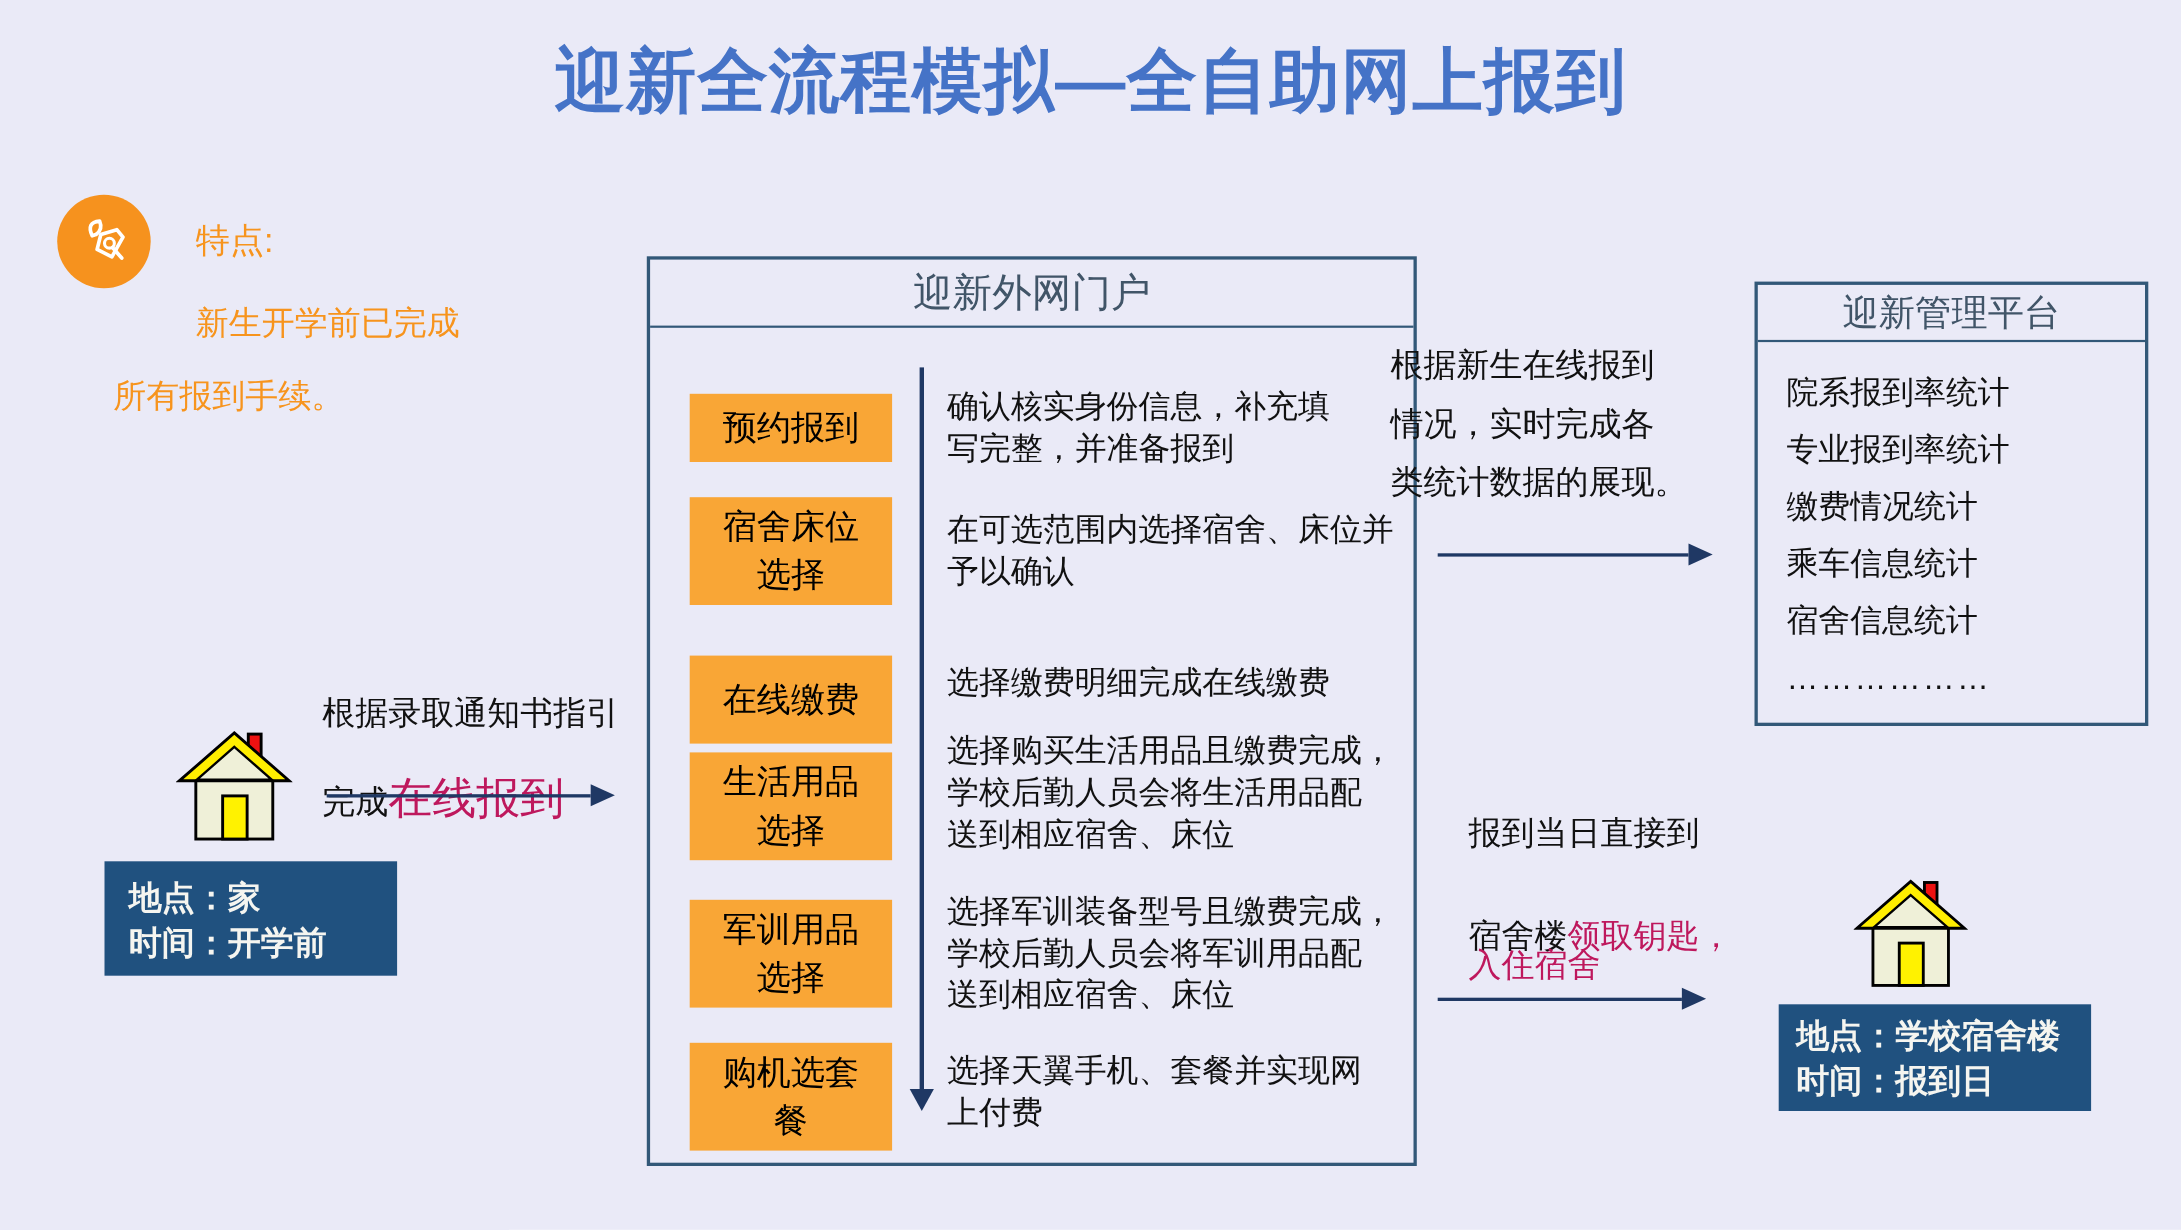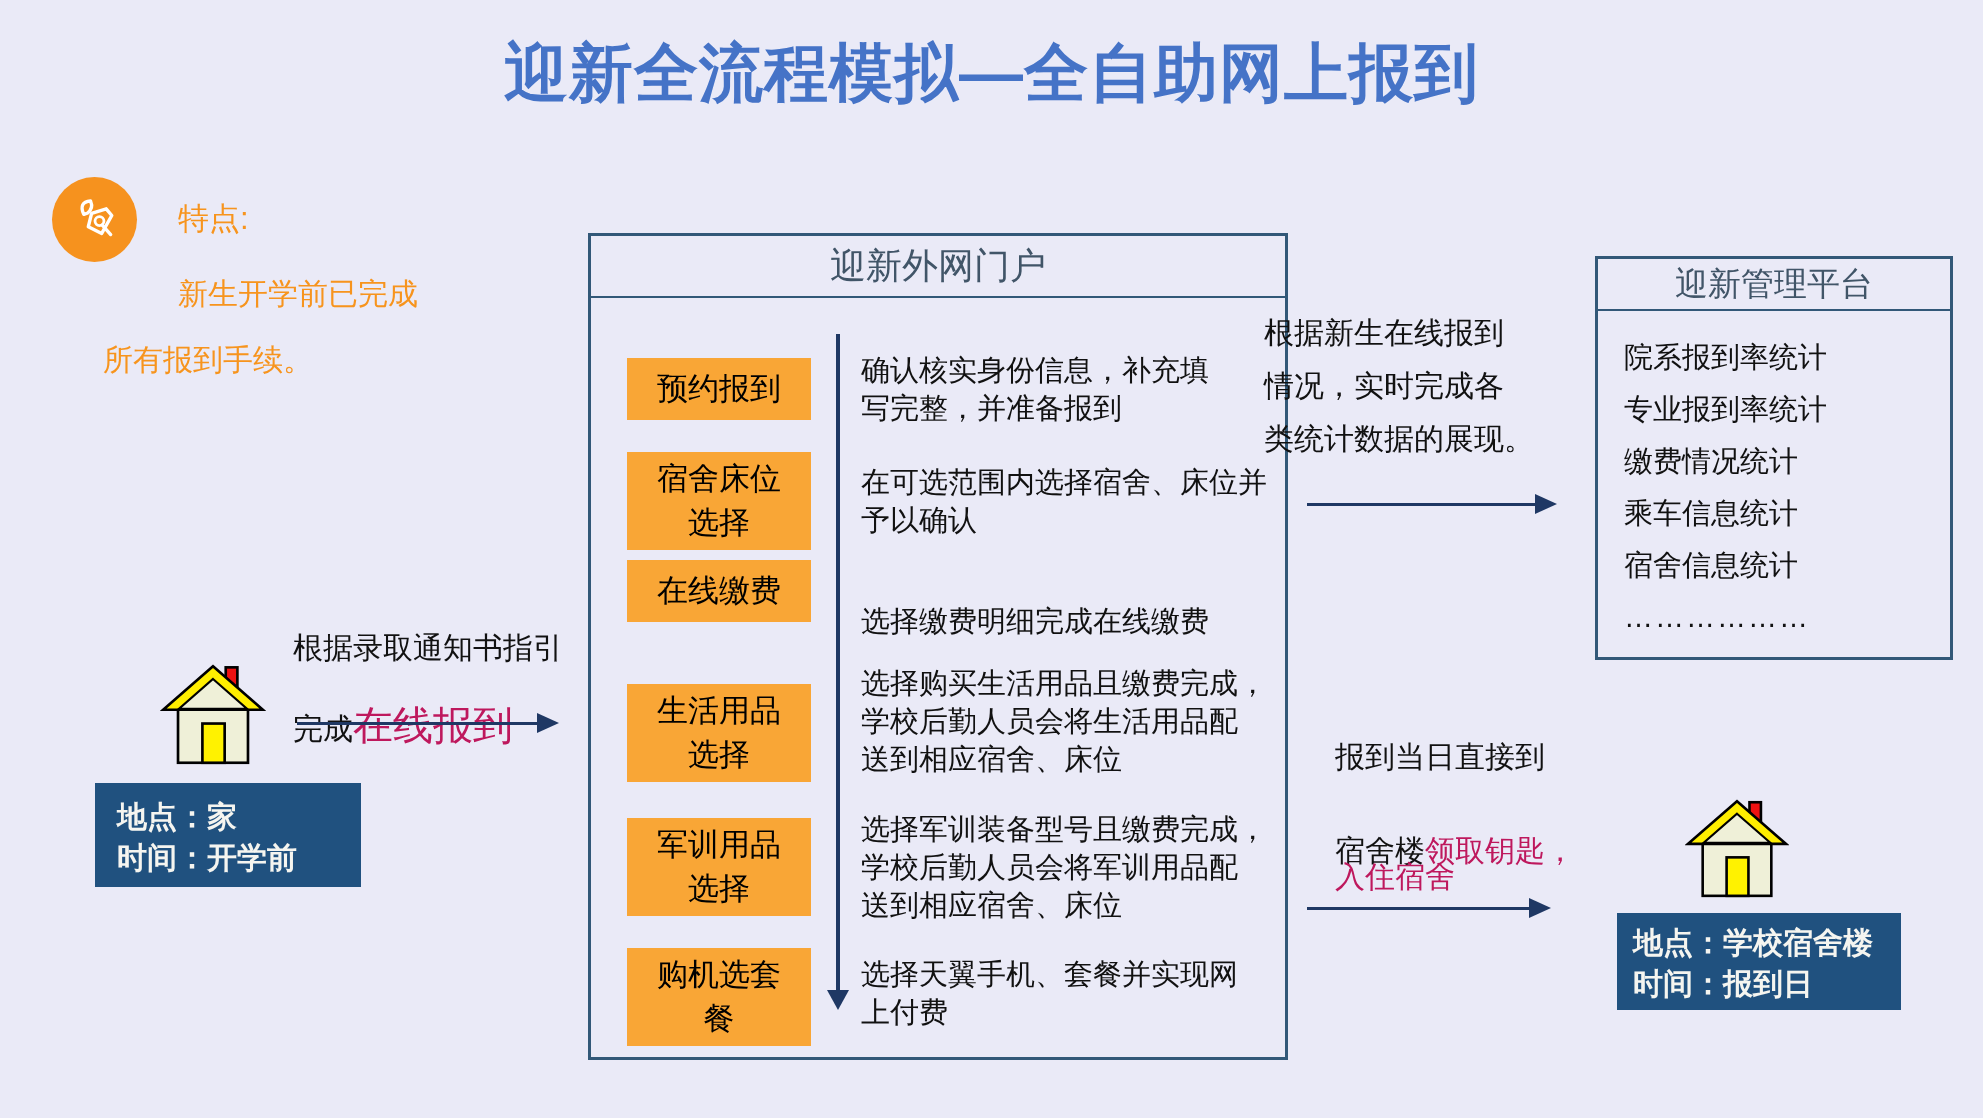--- a/index.html
+++ b/index.html
@@ -101,21 +101,21 @@
 
   <div class="step-btn" style="top:358px;height:62px;">预约报到</div>
   <div class="step-desc" style="top:351px;">确认核实身份信息，补充填
 写完整，并准备报到</div>
 
   <div class="step-btn" style="top:452px;height:98px;">宿舍床位
 选择</div>
   <div class="step-desc" style="top:463px;">在可选范围内选择宿舍、床位并
 予以确认</div>
 
-  <div class="step-btn" style="top:560px;height:62px;">在线缴费</div>
+  <div class="step-btn" style="top:596px;height:80px;">在线缴费</div>
   <div class="step-desc" style="top:602px;">选择缴费明细完成在线缴费</div>
 
   <div class="step-btn" style="top:684px;height:98px;">生活用品
 选择</div>
   <div class="step-desc" style="top:664px;">选择购买生活用品且缴费完成，
 学校后勤人员会将生活用品配
 送到相应宿舍、床位</div>
 
   <div class="step-btn" style="top:818px;height:98px;">军训用品
 选择</div>

